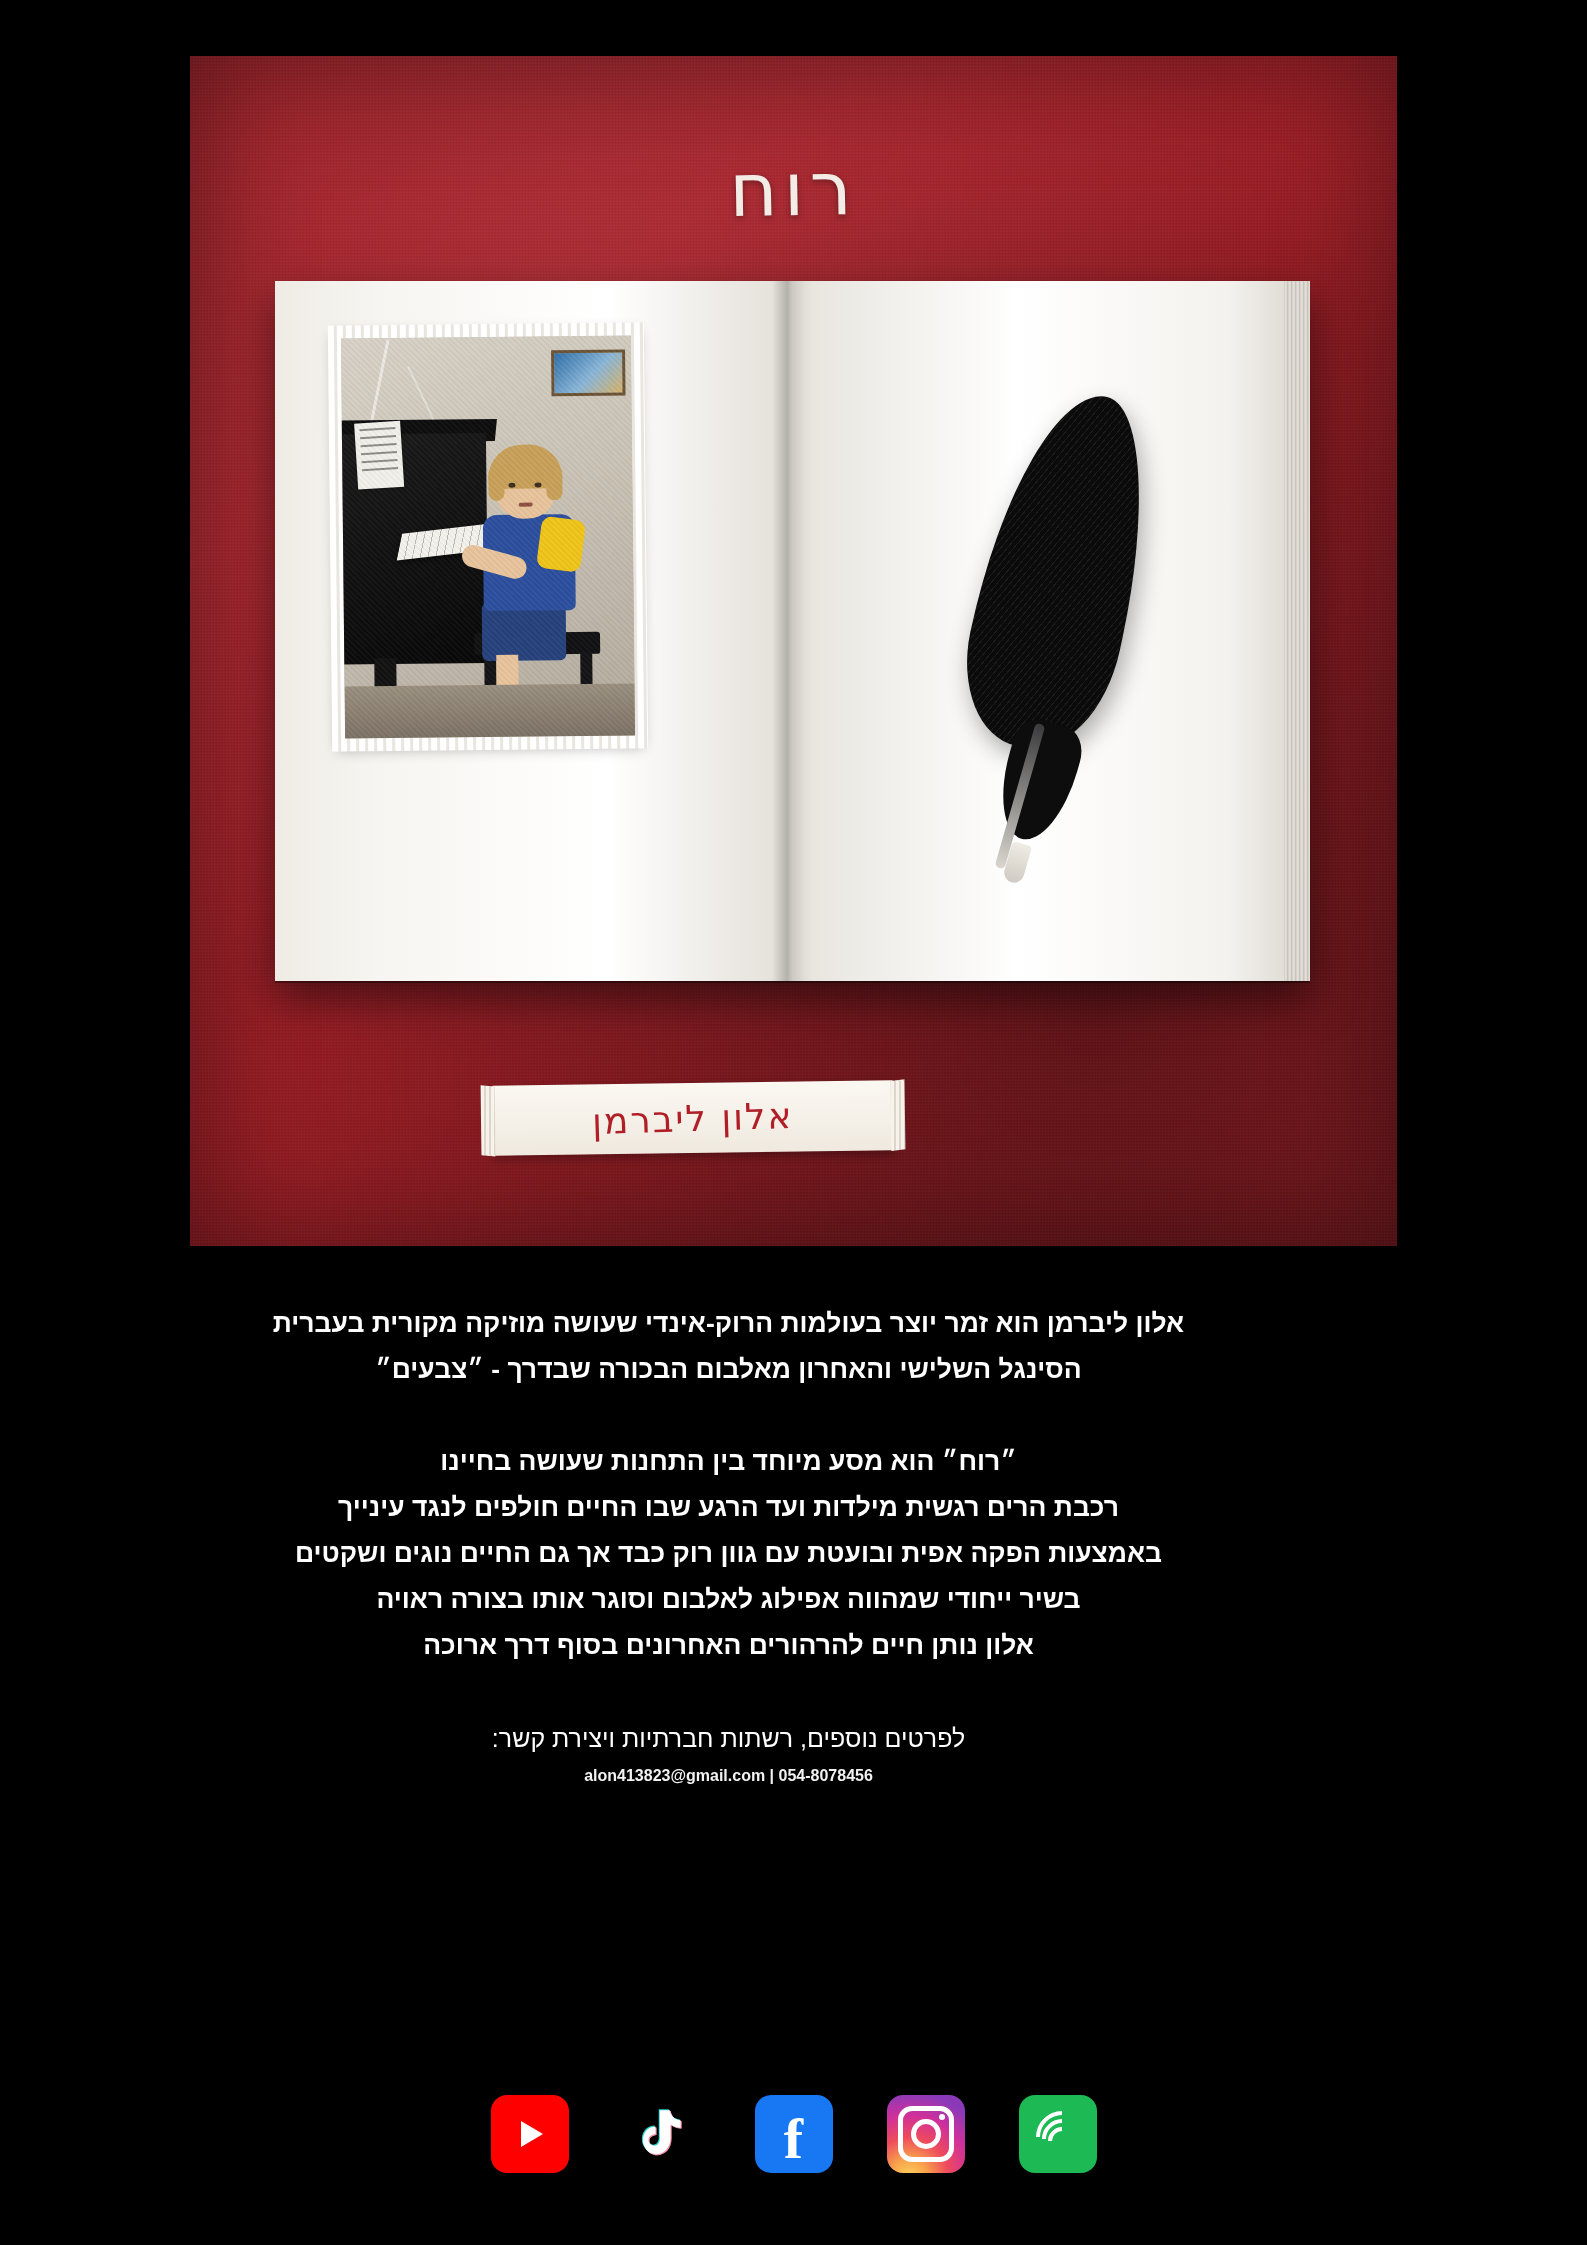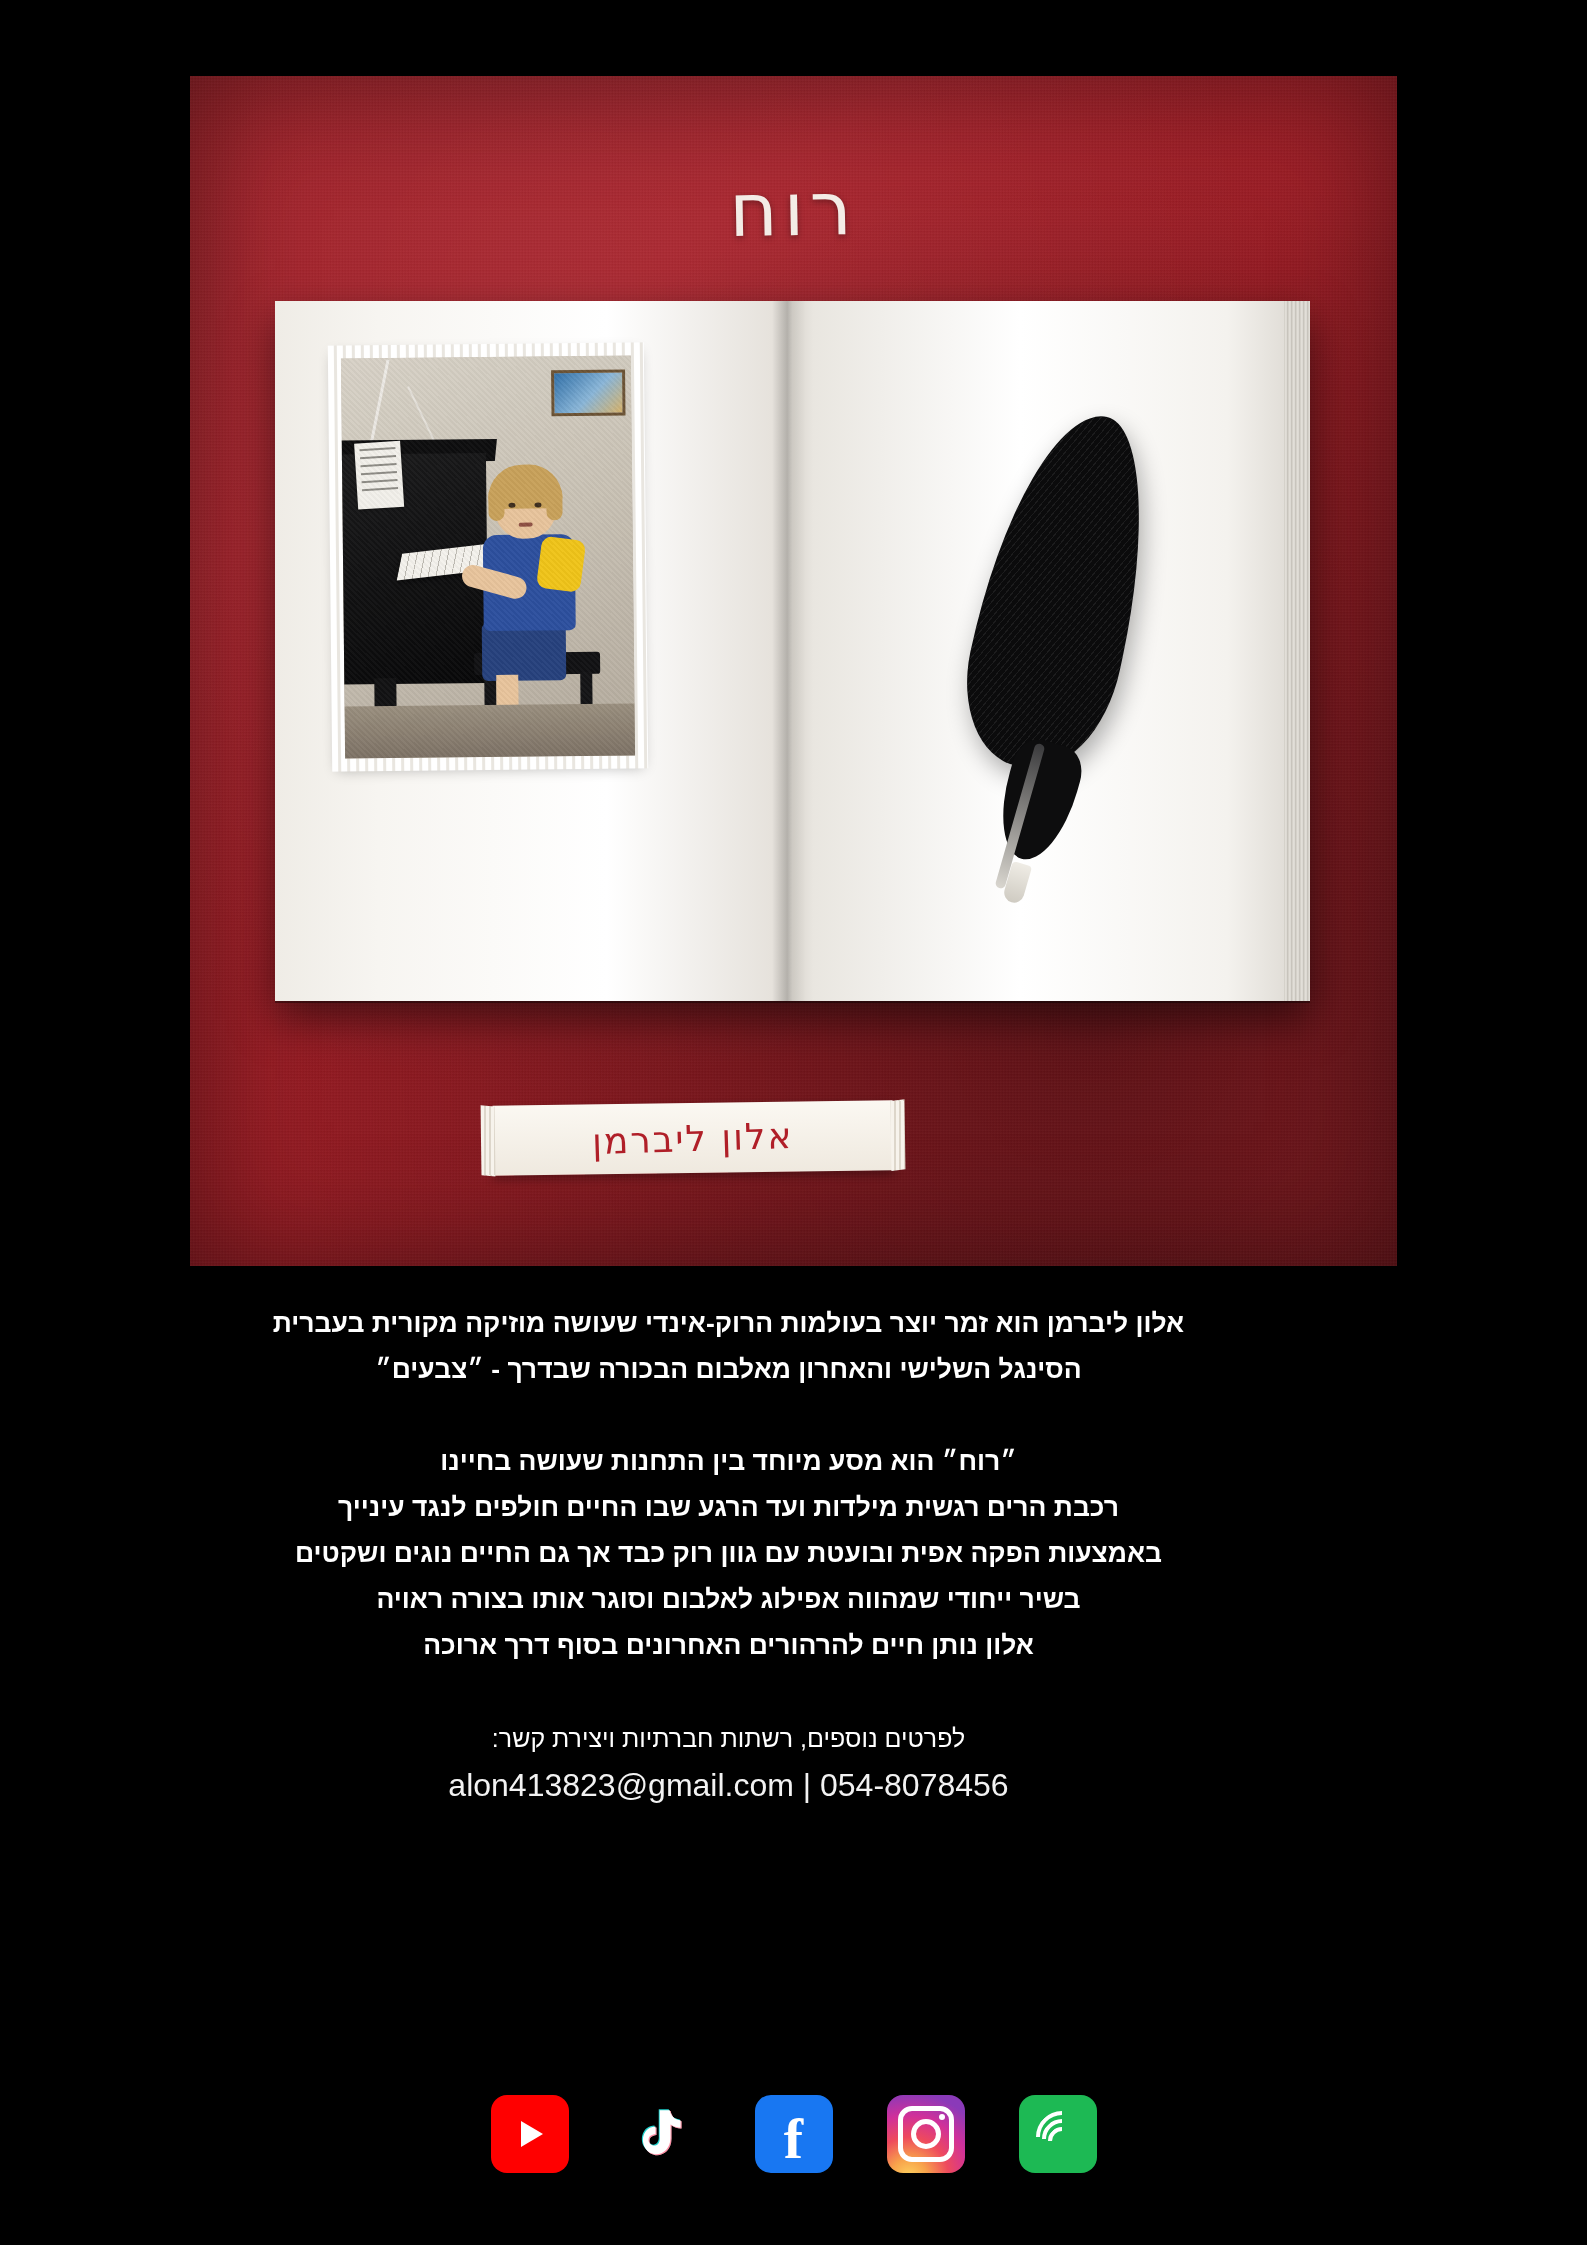--- a/index.html
+++ b/index.html
@@ -13,21 +13,21 @@
     position: relative;
     font-family: "Liberation Sans", sans-serif;
     color: #ffffff;
     overflow: hidden;
   }
 
   
   .artwork {
     position: absolute;
     left: 190px;
-    top: 76px;
+    top: 56px;
     width: 1207px;
     height: 1190px;
     background:
       radial-gradient(ellipse at 30% 20%, rgba(255,255,255,0.05), rgba(0,0,0,0) 60%),
       radial-gradient(ellipse at 75% 80%, rgba(0,0,0,0.35), rgba(0,0,0,0) 65%),
       linear-gradient(145deg, #9d1d25 0%, #a8212a 25%, #951a22 55%, #8d1a21 100%);
     box-shadow: inset 0 0 120px rgba(0,0,0,0.45);
   }
   
   .artwork::after {
@@ -208,22 +208,22 @@
     margin-top: 56px;
     font-family: "Liberation Sans", sans-serif;
     font-weight: 400;
     font-size: 25px;
     color: #ffffff;
     direction: rtl;
   }
   .contact-line {
     margin-top: 14px;
     font-family: "Liberation Sans", sans-serif;
-    font-weight: 400;
-    font-size: 32px;
+    font-weight: 700;
+    font-size: 16px;
     color: #f2f2f2;
     direction: ltr;
   }
 
   
   .socials {
     position: absolute;
     left: 0;
     top: 2095px;
     width: 1587px;

